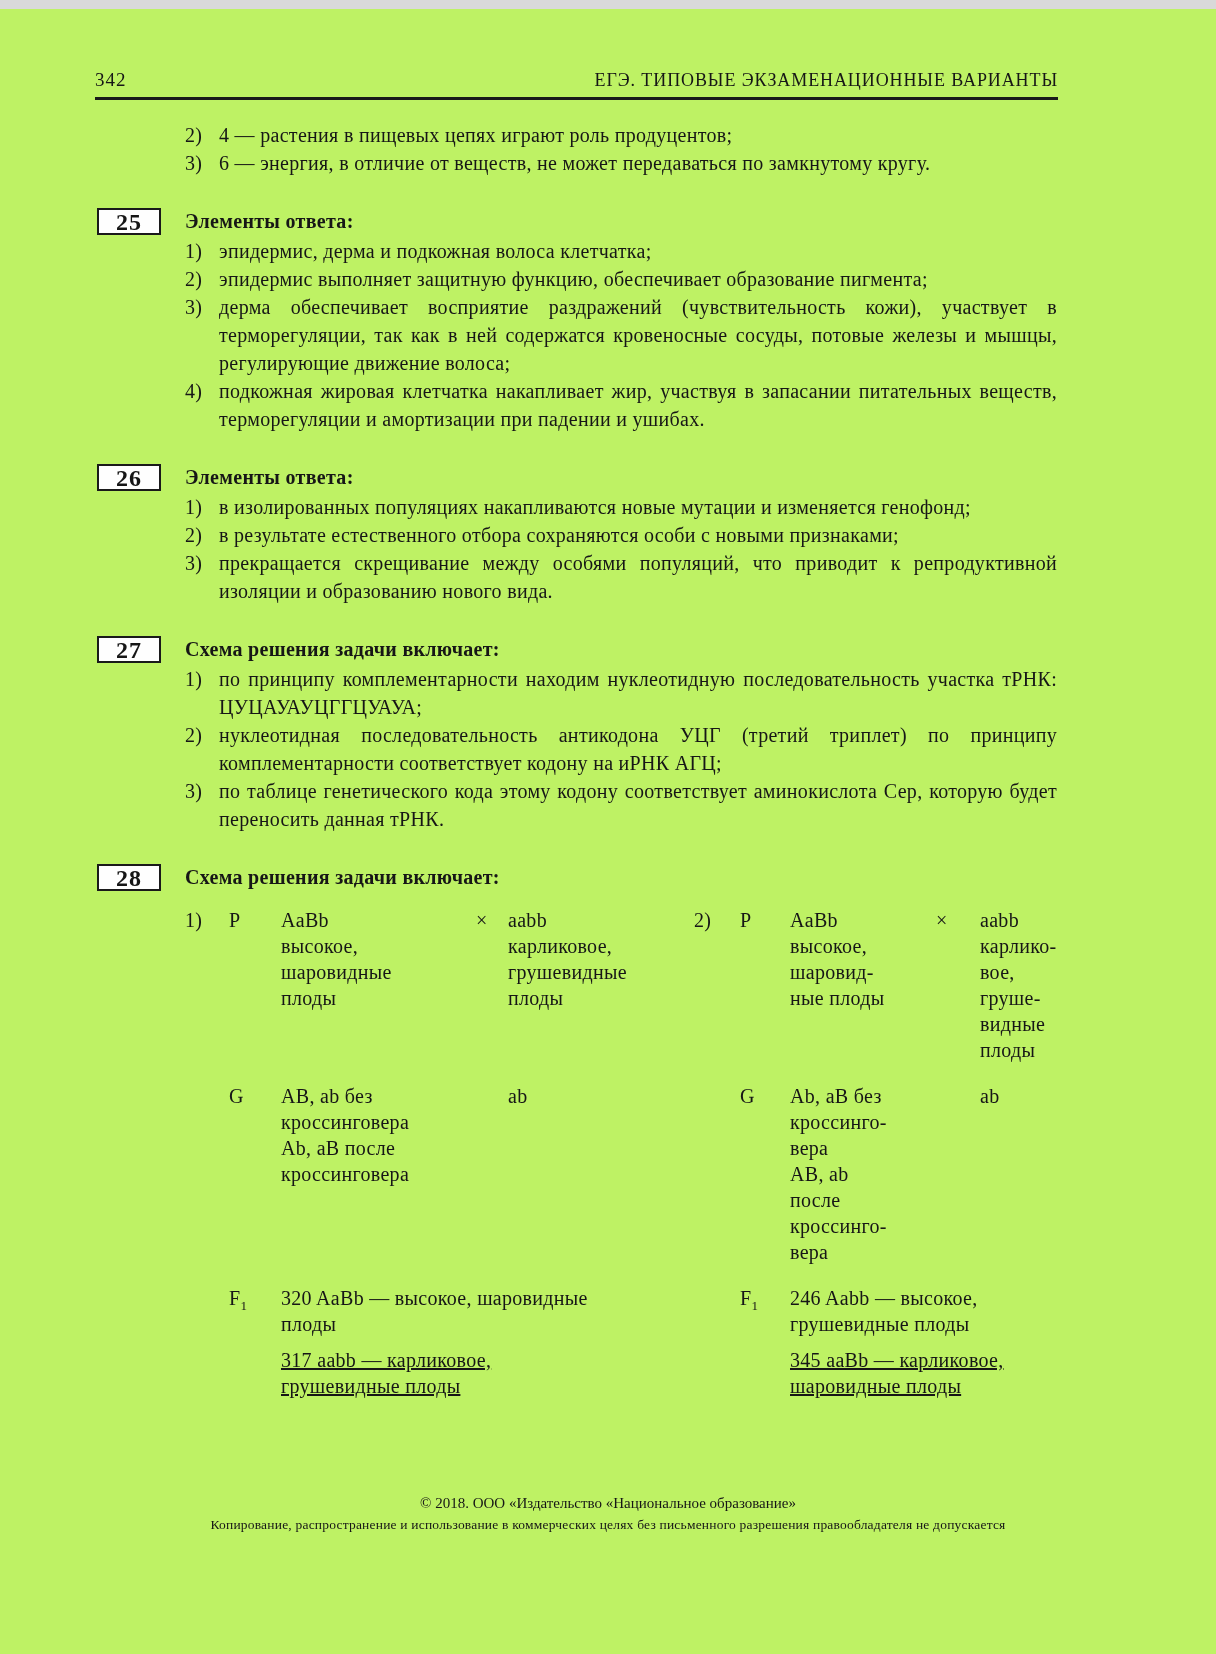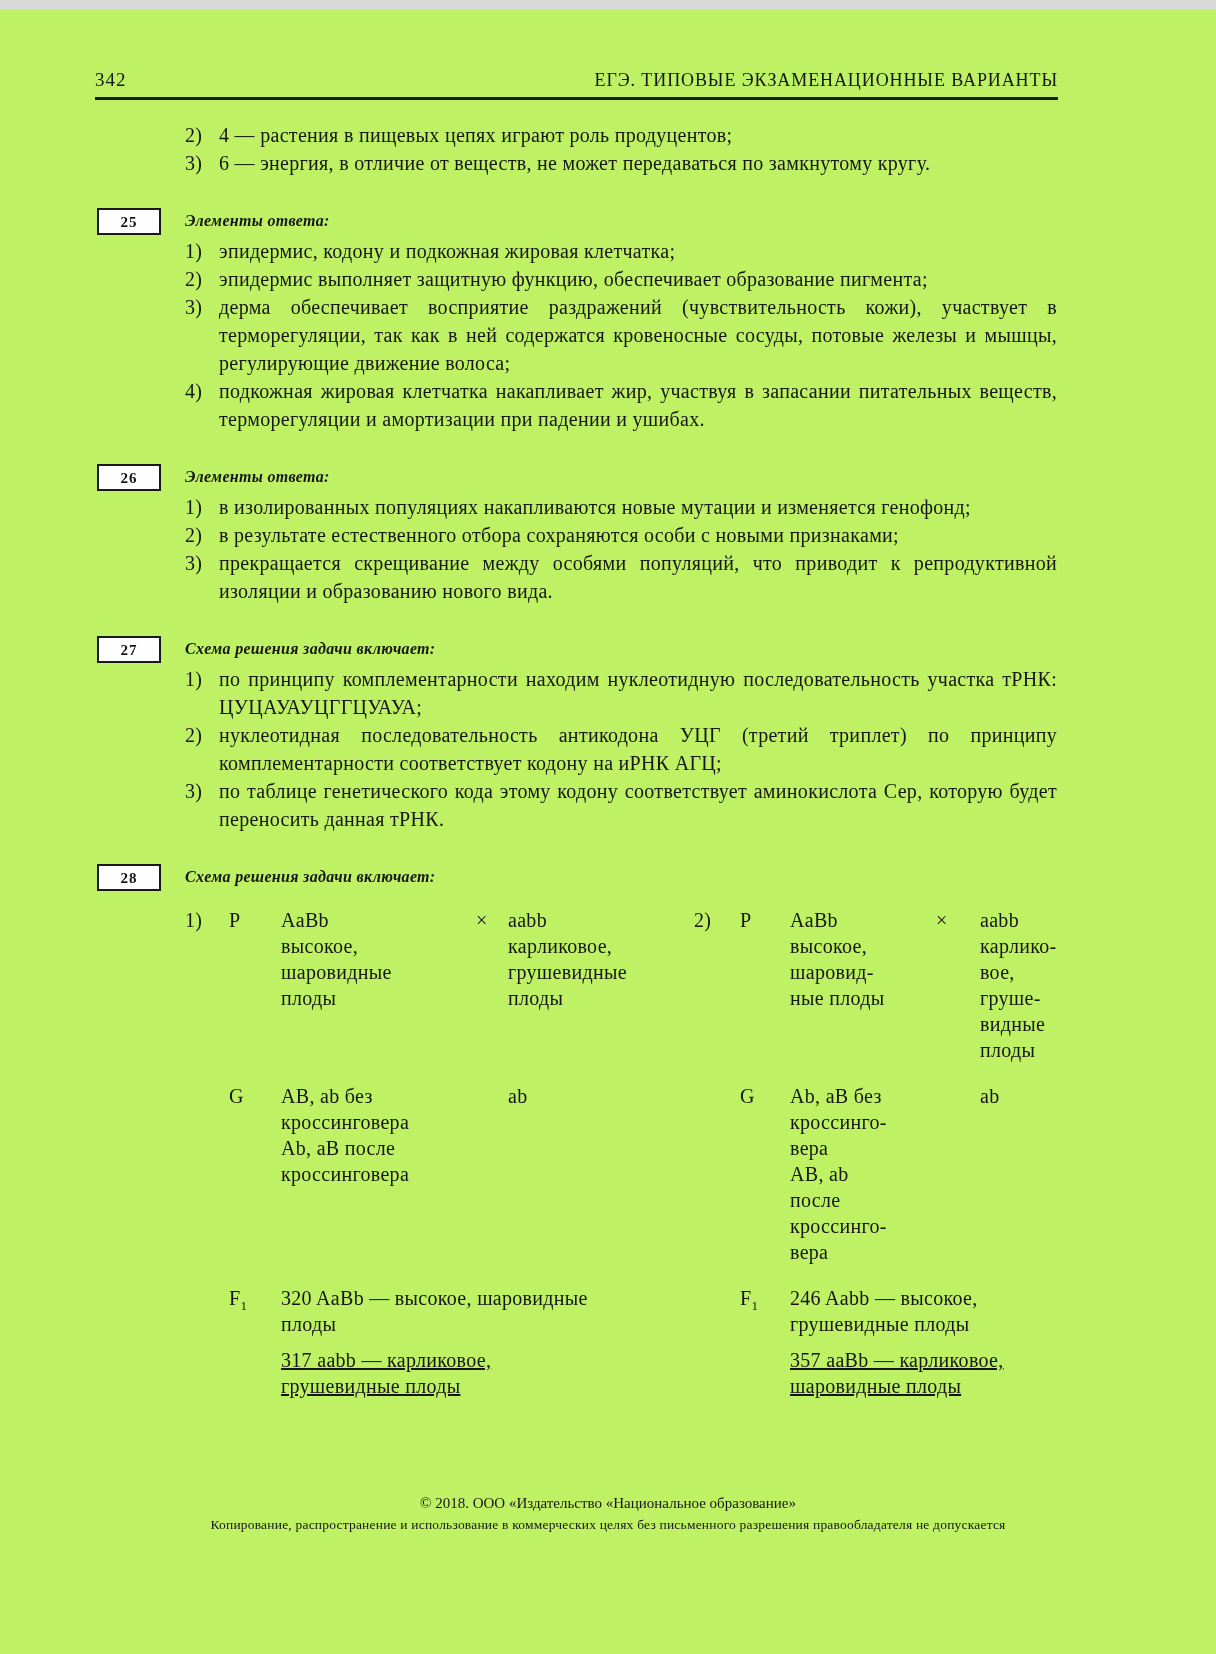--- a/index.html
+++ b/index.html
@@ -50,22 +50,22 @@
   .qbox {
     position: absolute;
     left: -88px; top: 1px;
     width: 64px; height: 27px;
     border: 2px solid #1a1a1a;
     display: flex;
     align-items: center;
     justify-content: center;
     background: #fefefe;
   }
-  .qnum { font-weight: bold; font-size: 15px; letter-spacing: 1px; }
-  .sec-title { margin: 0 0 2px 0; font-size: 16px; font-weight: bold; font-style: italic; }
+  .qnum { font-weight: bold; font-size: 24px; letter-spacing: 1px; }
+  .sec-title { margin: 0 0 2px 0; font-size: 20px; font-weight: bold; }
 
   .scheme {
     display: grid;
     grid-template-columns: 44px 52px 195px 32px 140px 46px 46px 50px 146px 44px minmax(75px, 1fr);
     row-gap: 20px;
     margin-top: 16px;
     line-height: 26px;
   }
   .cell { text-align: left; }
   .pre { white-space: pre-line; }
@@ -109,21 +109,21 @@
       <span class="itext">6 — энергия, в отличие от веществ, не может передаваться по замкнутому кругу.</span>
     </div>
 
     <section class="section">
       <div class="qbox">
         <span class="qnum">25</span>
       </div>
       <h2 class="sec-title">Элементы ответа:</h2>
       <div class="item">
         <span class="inum">1)</span>
-        <span class="itext">эпидермис, кодону и подкожная жировая клетчатка;</span>
+        <span class="itext">эпидермис, дерма и подкожная волоса клетчатка;</span>
       </div>
       <div class="item">
         <span class="inum">2)</span>
         <span class="itext">эпидермис выполняет защитную функцию, обеспечивает образование пигмента;</span>
       </div>
       <div class="item">
         <span class="inum">3)</span>
         <span class="itext">дерма обеспечивает восприятие раздражений (чувствительность кожи), участвует в терморегуляции, так как в ней содержатся кровеносные сосуды, потовые железы и мышцы, регулирующие движение волоса;</span>
       </div>
       <div class="item">
@@ -238,21 +238,21 @@
           <div class="pre fgap">317 aabb — карликовое,
 грушевидные плоды</div>
         </div>
 
         <div class="cell gc8 gr3 flabel">
           <span>F</span><sub>1</sub>
         </div>
         <div class="cell span-right gr3">
           <div class="pre">246 Aabb — высокое,
 грушевидные плоды</div>
-          <div class="pre fgap">357 aaBb — карликовое,
+          <div class="pre fgap">345 aaBb — карликовое,
 шаровидные плоды</div>
         </div>
 
       </div>
     </section>
 
   </div>
 
   <div class="footer">
     <div class="footer-line1">© 2018. ООО «Издательство «Национальное образование»</div>

